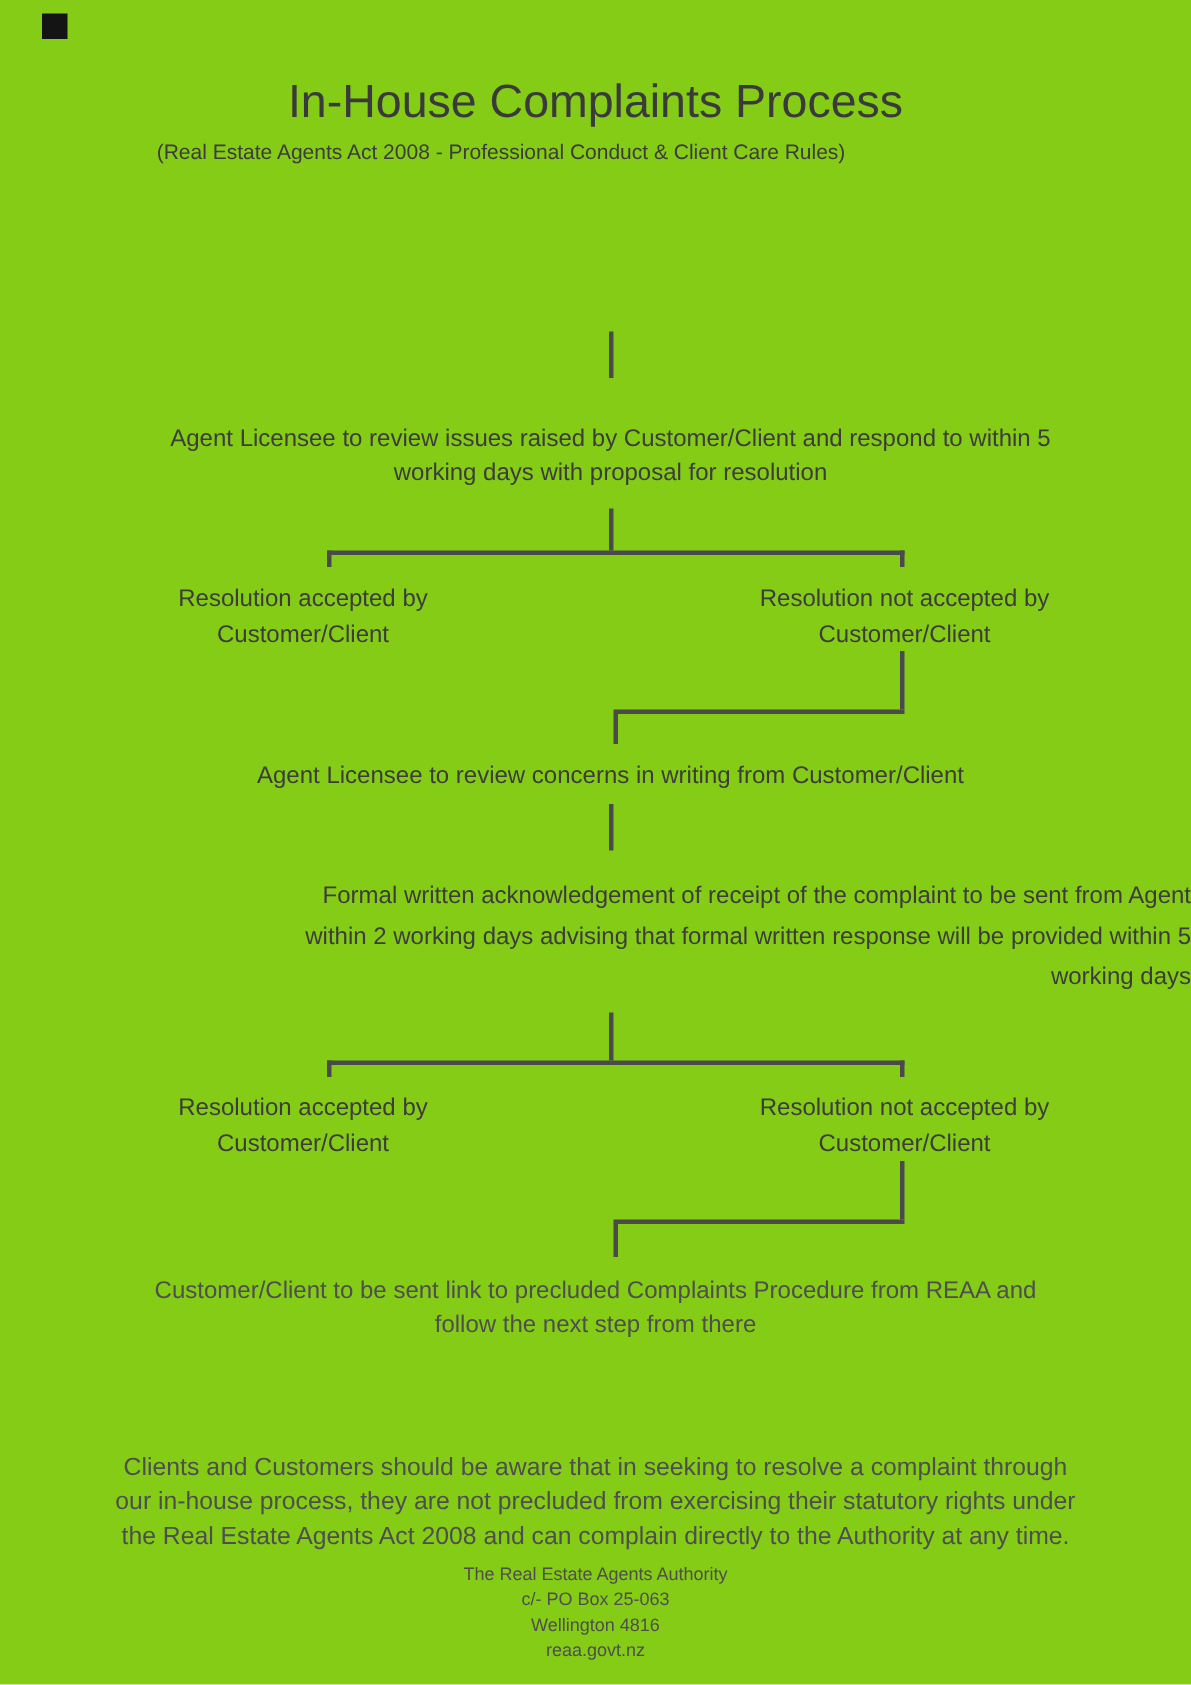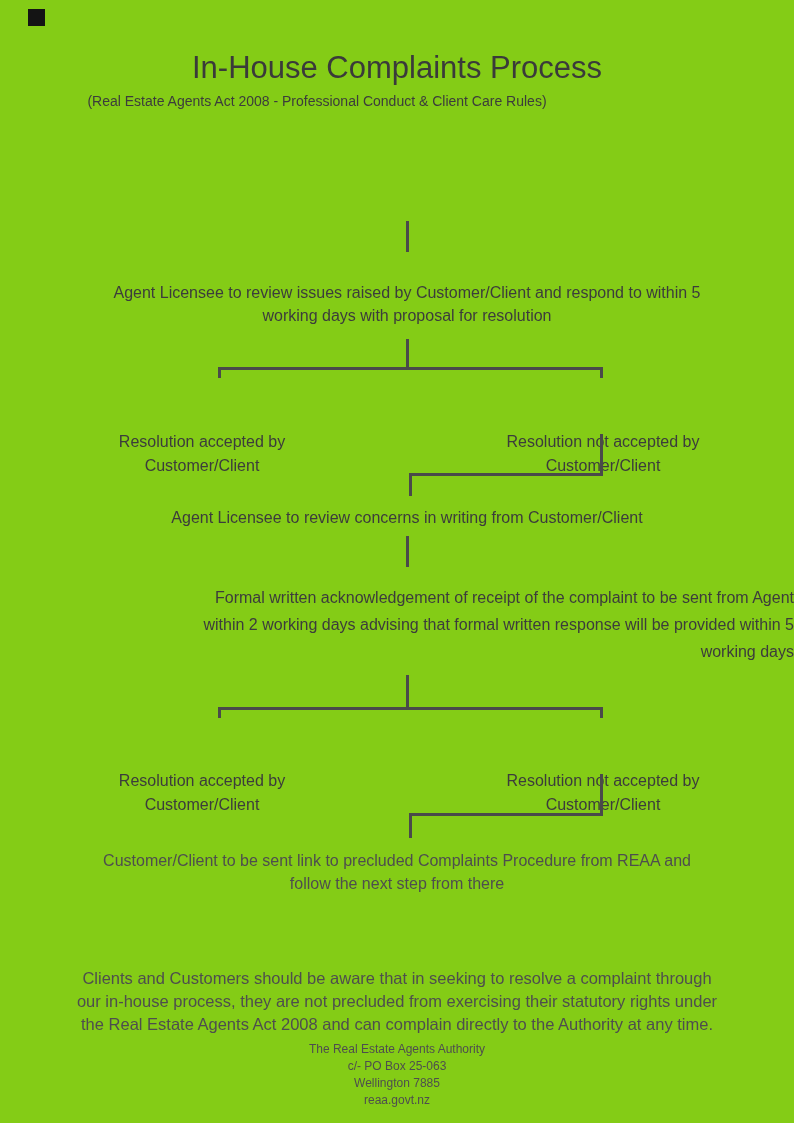--- a/index.html
+++ b/index.html
@@ -25,30 +25,30 @@
   }
   .doc-title {
     left: 0; top: 50px; width: 794px;
     font-size: 31px; line-height: 36px;
     color: #3a3a3a;
   }
   .doc-subtitle {
     left: 0; top: 92px; width: 634px;
     font-size: 14px; line-height: 18px;
     color: #3c3c3c;
+    padding-left: 17px;
   }
   .branch-label {
     position: absolute;
     width: 300px;
     text-align: center;
     color: #3c3c3c;
     font-size: 16px;
     line-height: 24px;
     white-space: pre-line;
-    margin-top: 42px;
   }
   .body-txt { color: #4e4e4e; }
   .vline { position: absolute; width: 3px; background: #4a4a4a; }
   .hline { position: absolute; height: 3px; background: #4a4a4a; }
   .branch-bar {
     position: absolute;
     border-top: 3px solid #4a4a4a;
     border-left: 3px solid #4a4a4a;
     border-right: 3px solid #4a4a4a;
     background: transparent;
@@ -112,16 +112,16 @@
 
   <div class="txt body-txt" style="left:0; top:849px; width:794px; font-size:16px; line-height:23px;">Customer/Client to be sent link to precluded Complaints Procedure from REAA and
 follow the next step from there</div>
 
   <div class="txt body-txt" style="left:0; top:967px; width:794px; font-size:16.5px; line-height:23px;">Clients and Customers should be aware that in seeking to resolve a complaint through
 our in-house process, they are not precluded from exercising their statutory rights under
 the Real Estate Agents Act 2008 and can complain directly to the Authority at any time.</div>
 
   <div class="txt footer-txt">The Real Estate Agents Authority
 c/- PO Box 25-063
-Wellington 7885
+Wellington 4816
 reaa.govt.nz</div>
 
 </div>
 
 </body></html>

